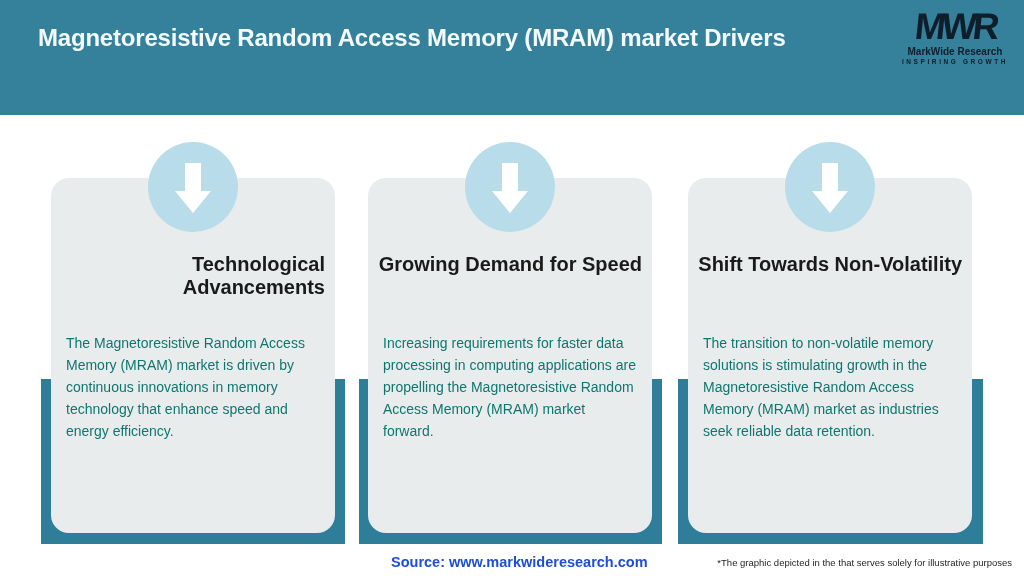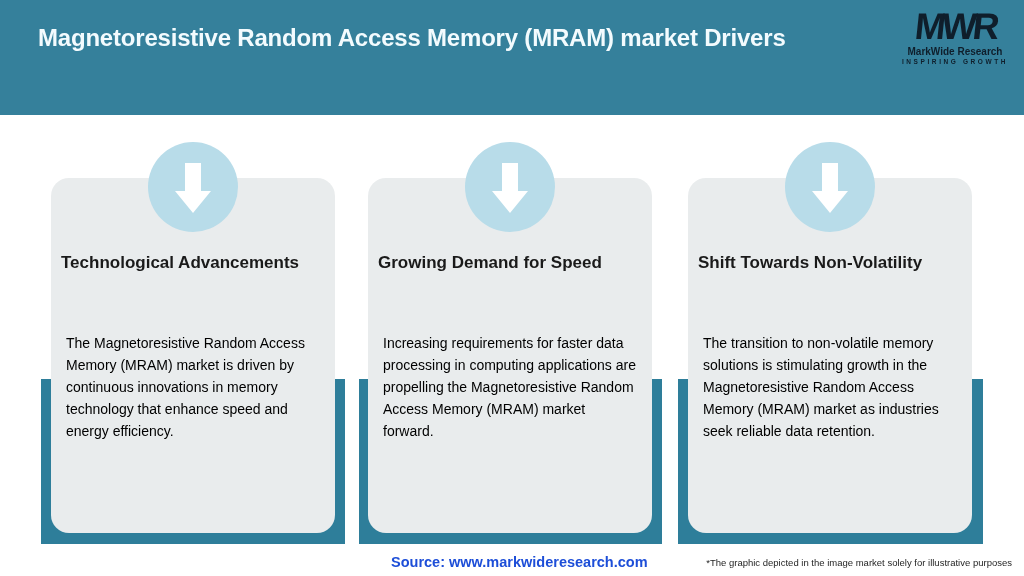--- a/index.html
+++ b/index.html
@@ -92,34 +92,34 @@
     border-radius: 50%;
     background: #B8DCE9;
     display: flex;
     align-items: center;
     justify-content: center;
   }
   .badge svg { display: block; margin-top: 2px; }
 
   .card-title {
     margin: 75px 10px 0 10px;
-    text-align: left;
-    font-size: 17px;
+    text-align: right;
+    font-size: 20px;
     font-weight: bold;
     color: #1a1a1a;
   }
   .card-body {
     margin: 0;
     position: absolute;
     top: 154px;
     left: 15px;
     right: 14px;
     font-size: 14px;
     line-height: 22px;
-    color: #000000;
+    color: #0f766e;
   }
 
   
   .source-text {
     position: absolute;
     left: 391px; top: 554px;
     font-size: 14.5px;
     font-weight: bold;
     color: #1d4ed8;
   }
@@ -179,15 +179,15 @@
         <svg width="40" height="58" viewBox="0 0 40 58">
           <path d="M12 4 H28 V32 H38 L20 54 L2 32 H12 Z" fill="#ffffff"></path>
         </svg>
       </span>
     </div>
     <h2 class="card-title">Growing Demand for Speed</h2>
     <p class="card-body">Increasing requirements for faster data processing in computing applications are propelling the Magnetoresistive Random Access Memory (MRAM) market forward.</p>
   </div>
 
   <div class="source-text">Source: www.markwideresearch.com</div>
-  <div class="disclaimer-text">*The graphic depicted in the image market solely for illustrative purposes</div>
+  <div class="disclaimer-text">*The graphic depicted in the that serves solely for illustrative purposes</div>
 
 </div>
 
 </body></html>

